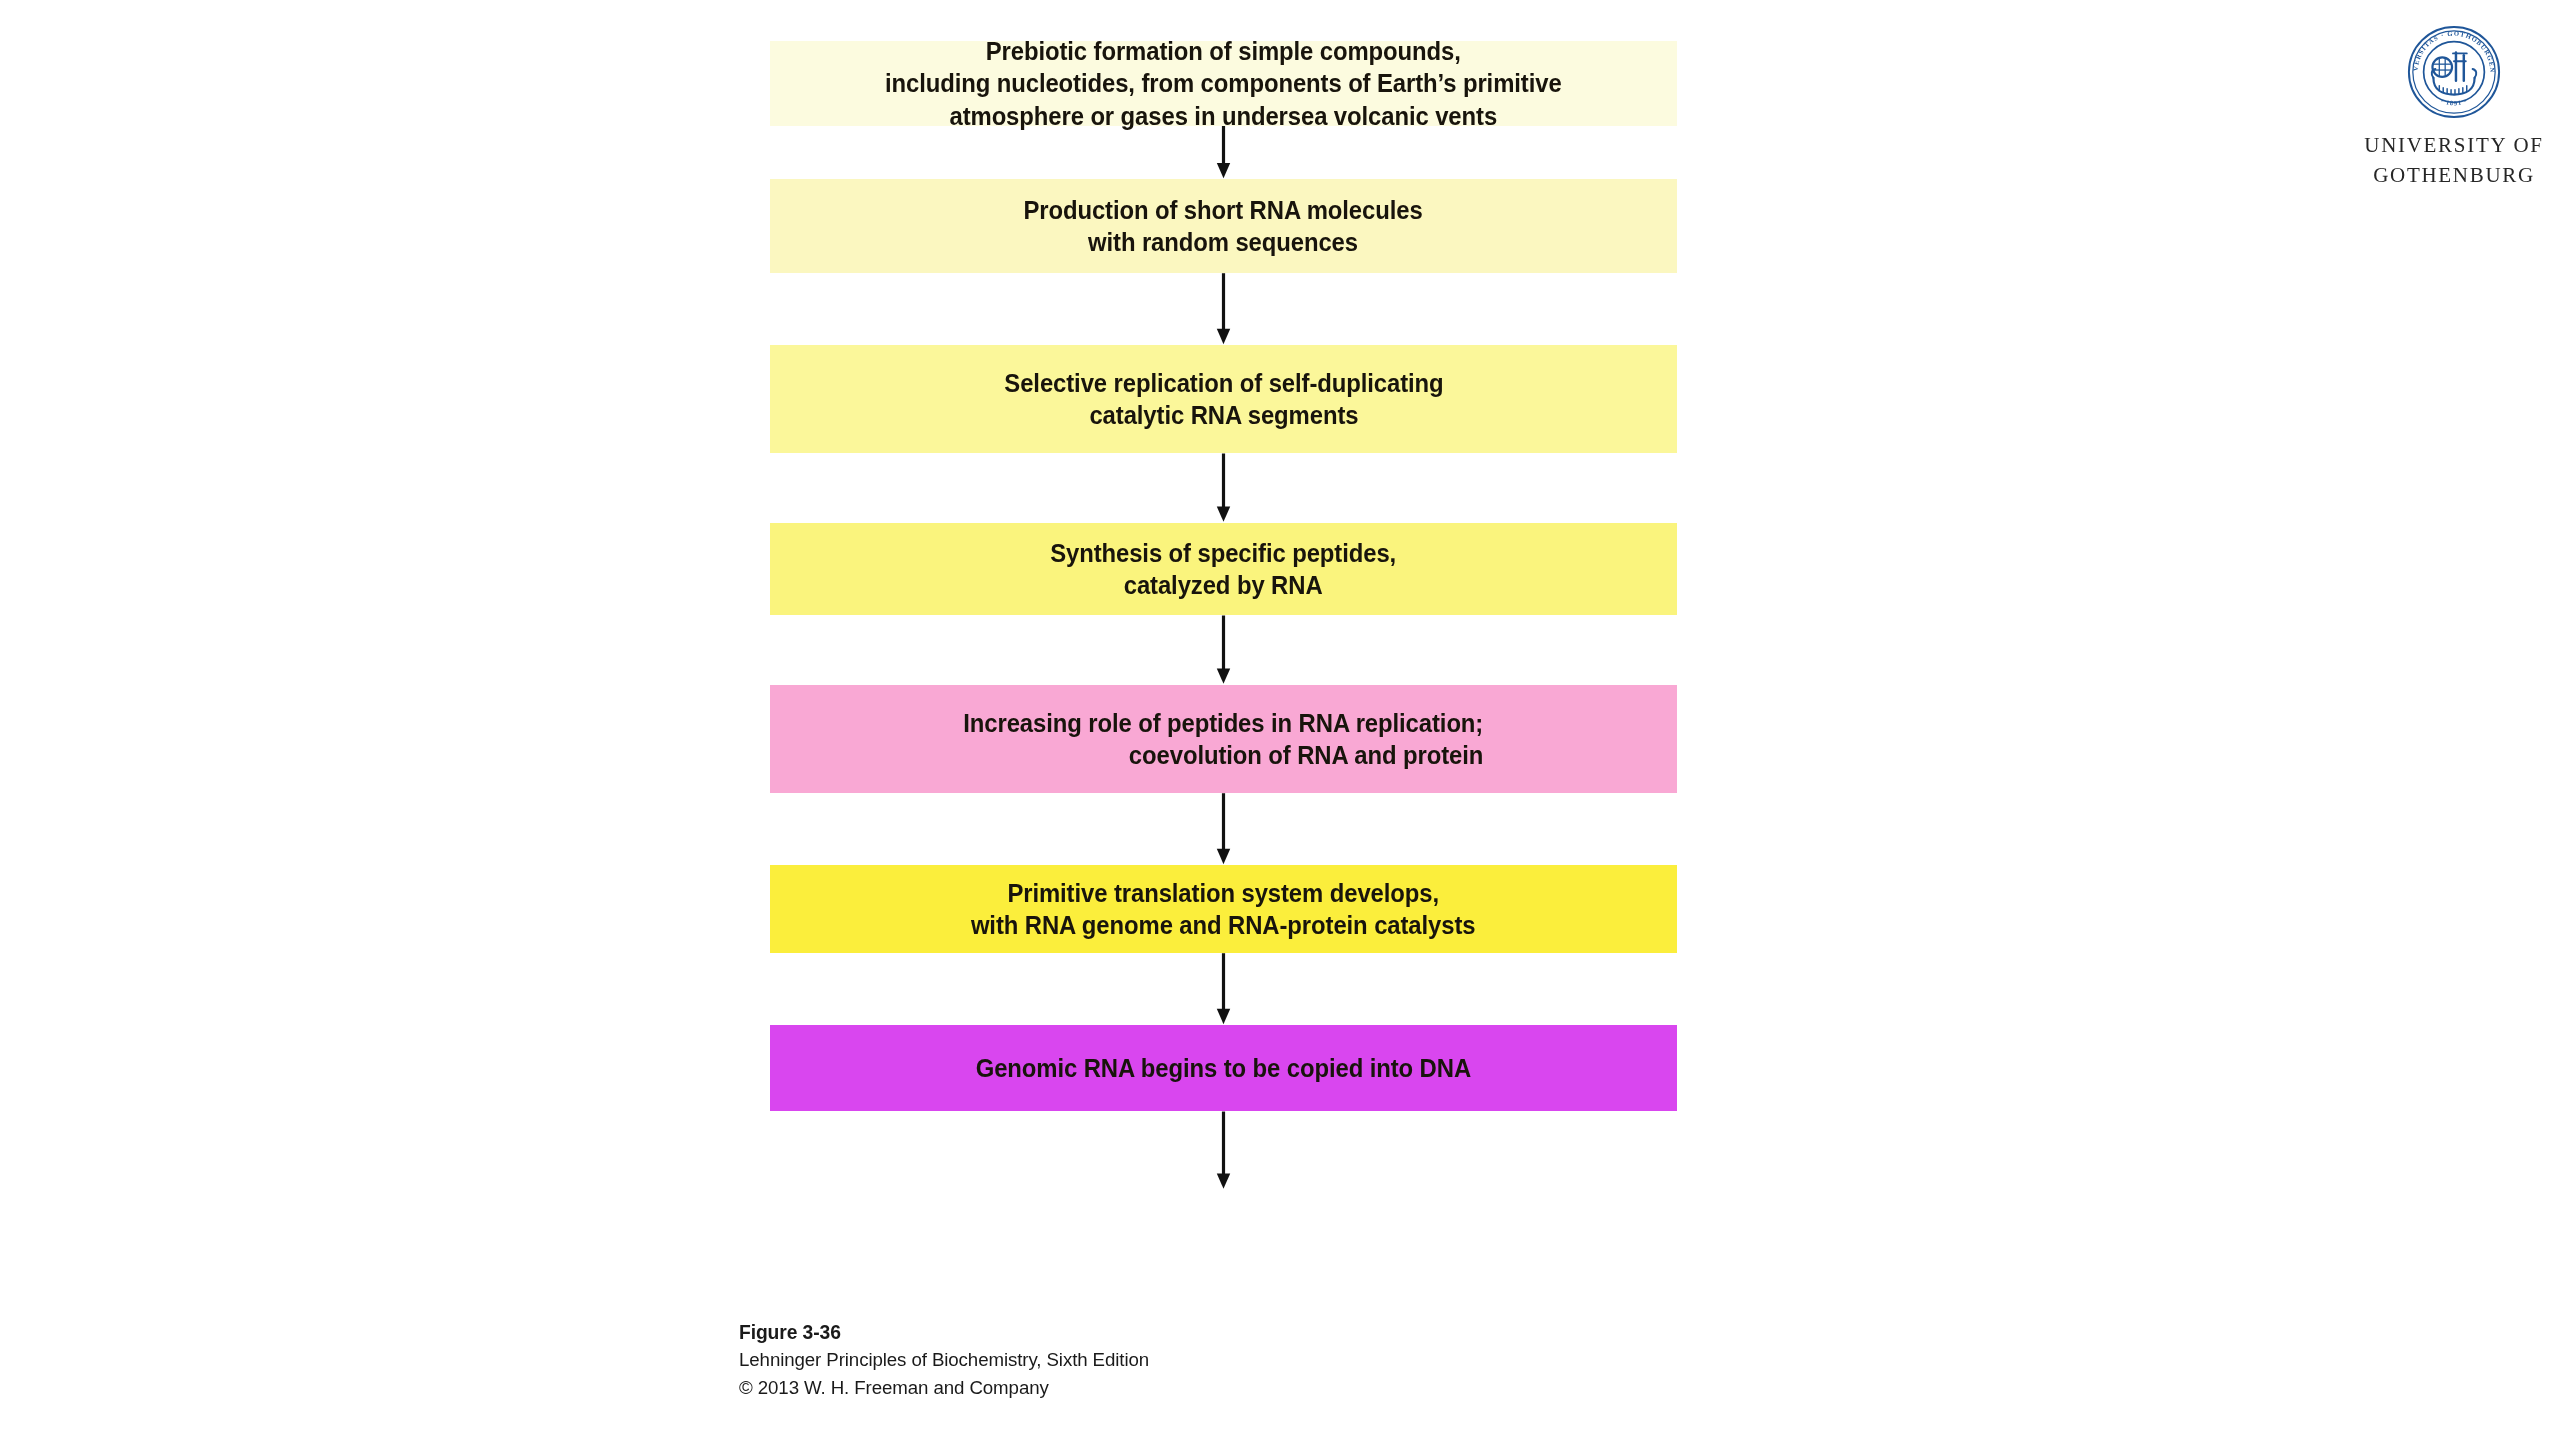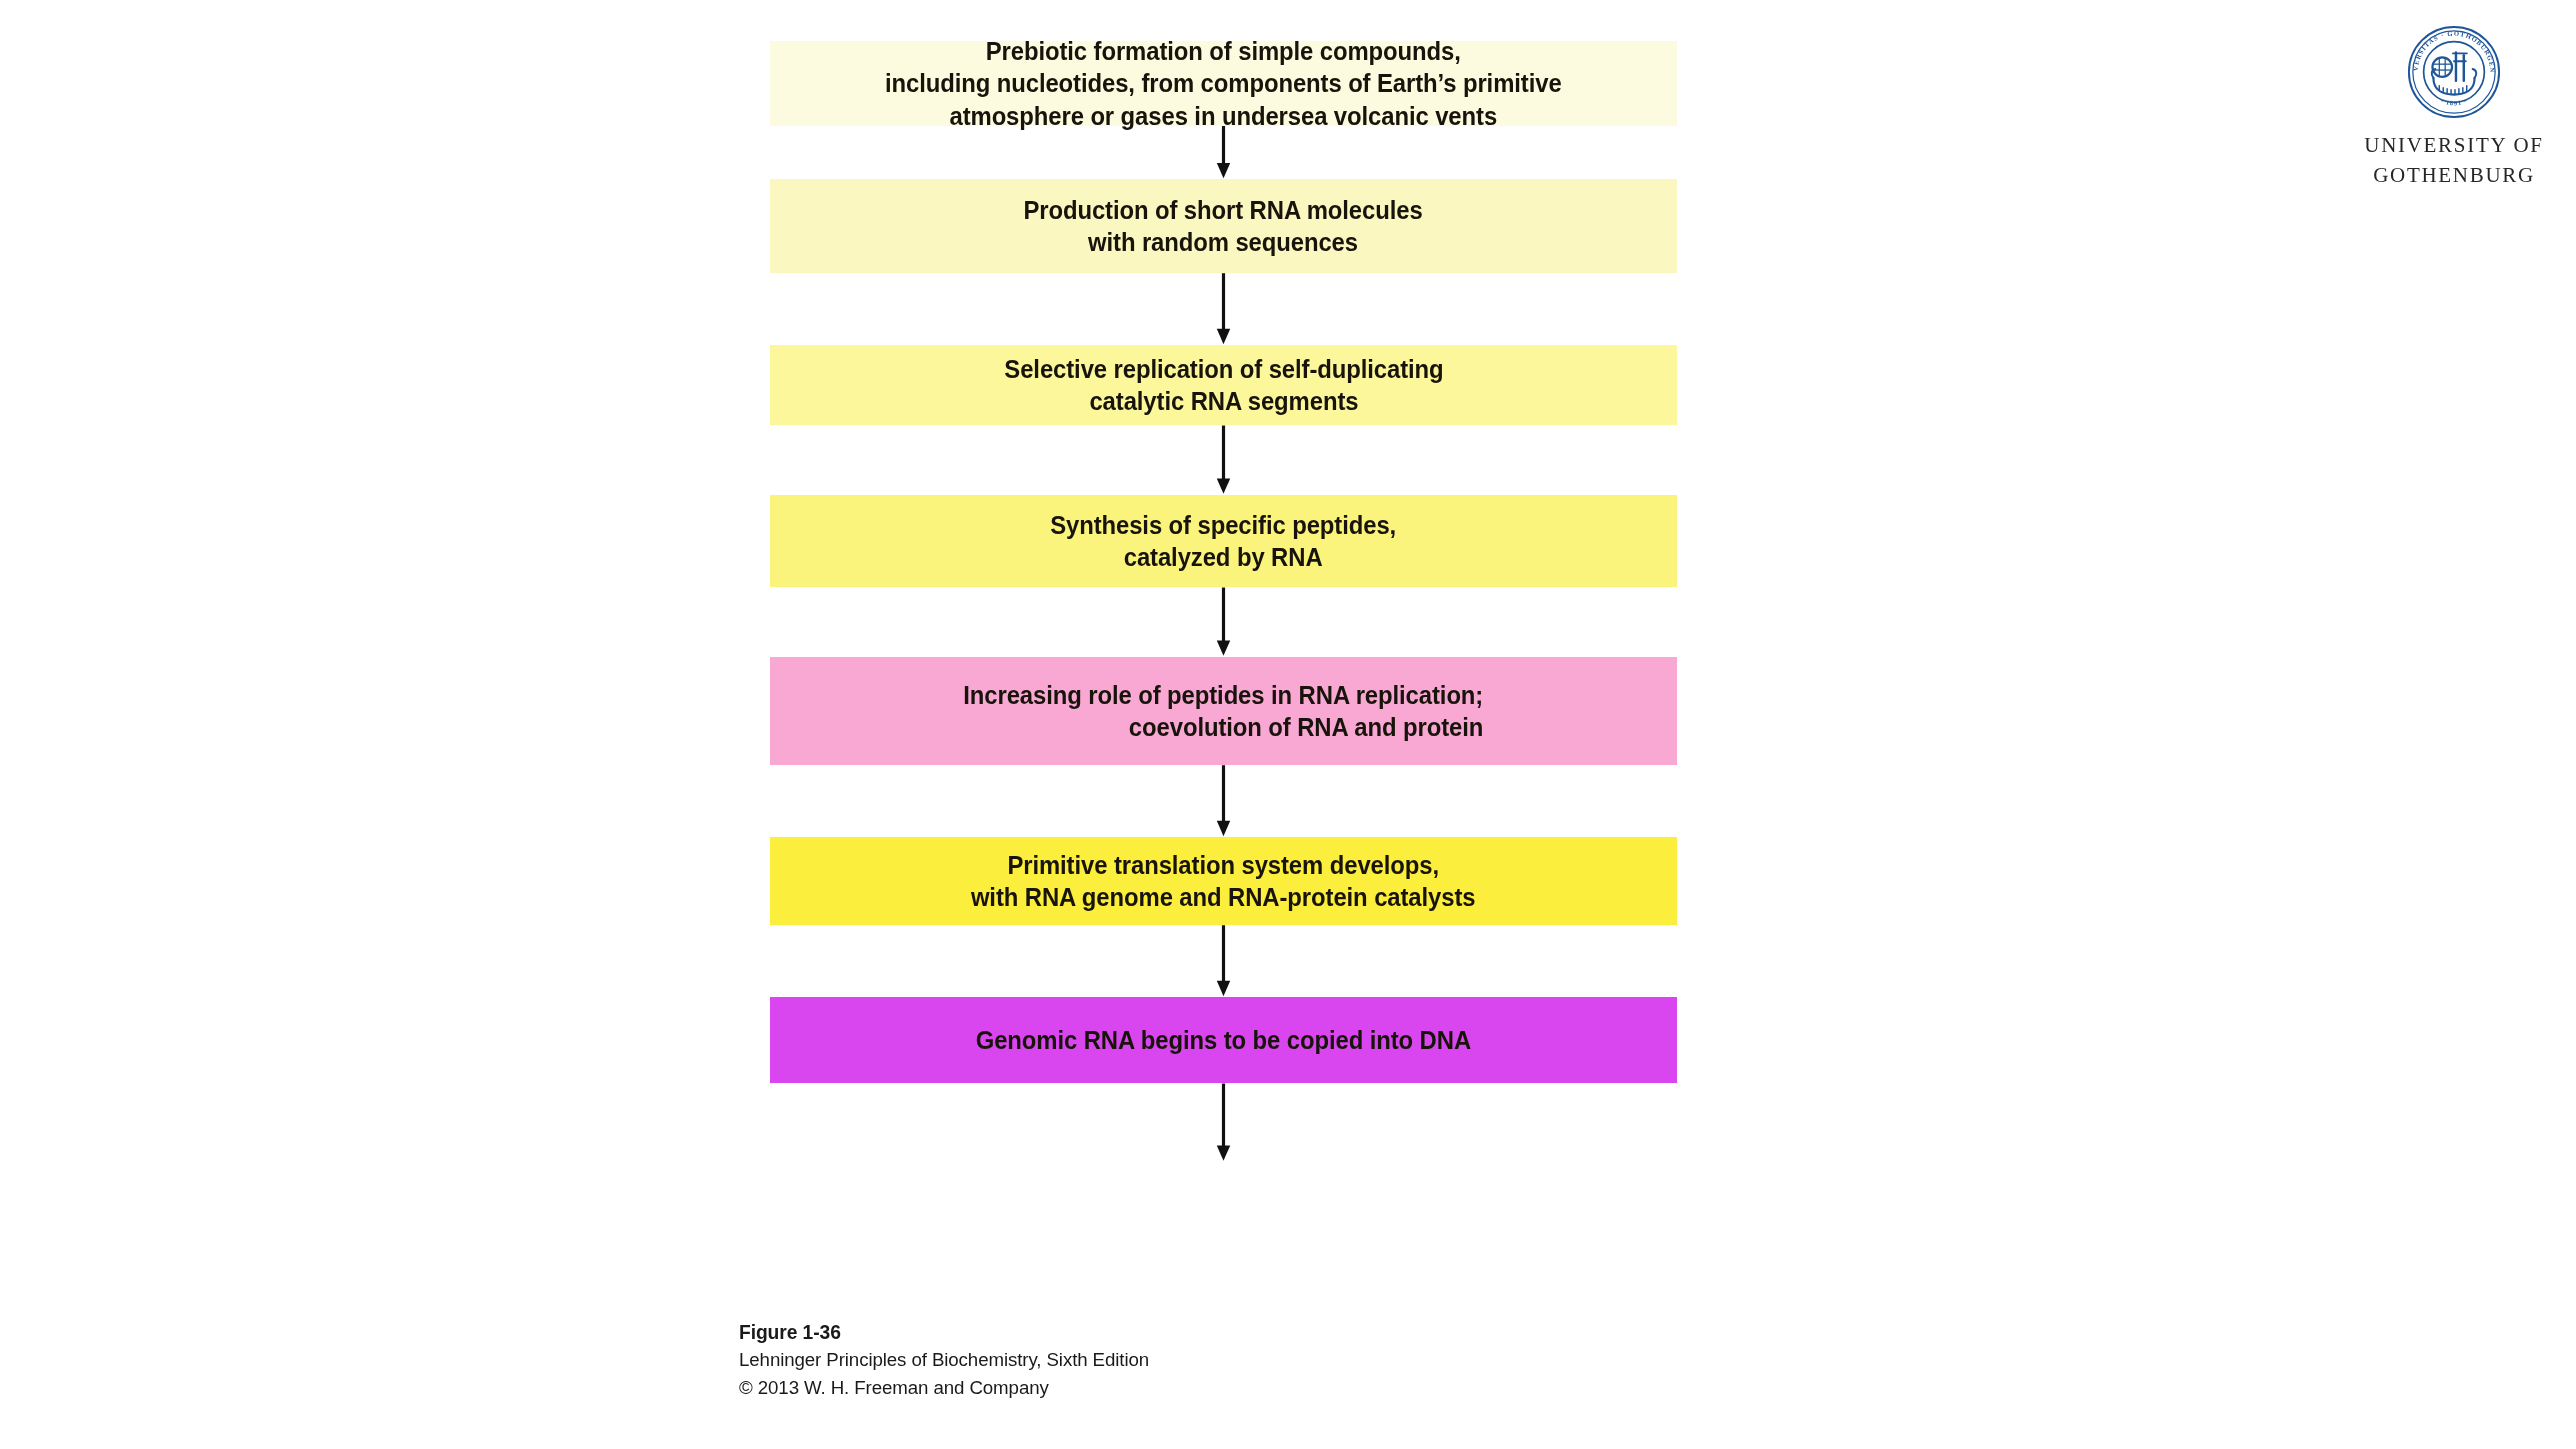--- a/index.html
+++ b/index.html
@@ -191,21 +191,21 @@
     <span class="step-text">Production of short RNA molecules
 with random sequences</span>
   </div>
   <div class="connector" style="height:72px;">
     <svg width="23" height="72" viewBox="0 0 36 112">
       <line x1="18" y1="0" x2="18" y2="93" stroke="#111111" stroke-width="5"></line>
       <polygon points="18,111 7.5,87 28.5,87" fill="#111111"></polygon>
     </svg>
   </div>
 
-  <div class="step" style="height:80px; background:#FBF79A;">
+  <div class="step" style="height:108px; background:#FBF79A;">
     <span class="step-text">Selective replication of self-duplicating
 catalytic RNA segments</span>
   </div>
   <div class="connector" style="height:70px;">
     <svg width="23" height="70" viewBox="0 0 36 108">
       <line x1="18" y1="0" x2="18" y2="89" stroke="#111111" stroke-width="5"></line>
       <polygon points="18,107 7.5,83 28.5,83" fill="#111111"></polygon>
     </svg>
   </div>
 
@@ -248,17 +248,17 @@
   <div class="connector" style="height:79px;">
     <svg width="23" height="79" viewBox="0 0 36 122">
       <line x1="18" y1="0" x2="18" y2="103" stroke="#111111" stroke-width="5"></line>
       <polygon points="18,121 7.5,97 28.5,97" fill="#111111"></polygon>
     </svg>
   </div>
 
 </div>
 
 <div id="caption">
-  <div id="cap-figure">Figure 1-36</div>
+  <div id="cap-figure">Figure 3-36</div>
   <div id="cap-source"><span class="ital">Lehninger Principles of Biochemistry</span><span>, Sixth Edition</span></div>
   <div id="cap-copyright">© 2013 W. H. Freeman and Company</div>
 </div>
 
 
 </body></html>

